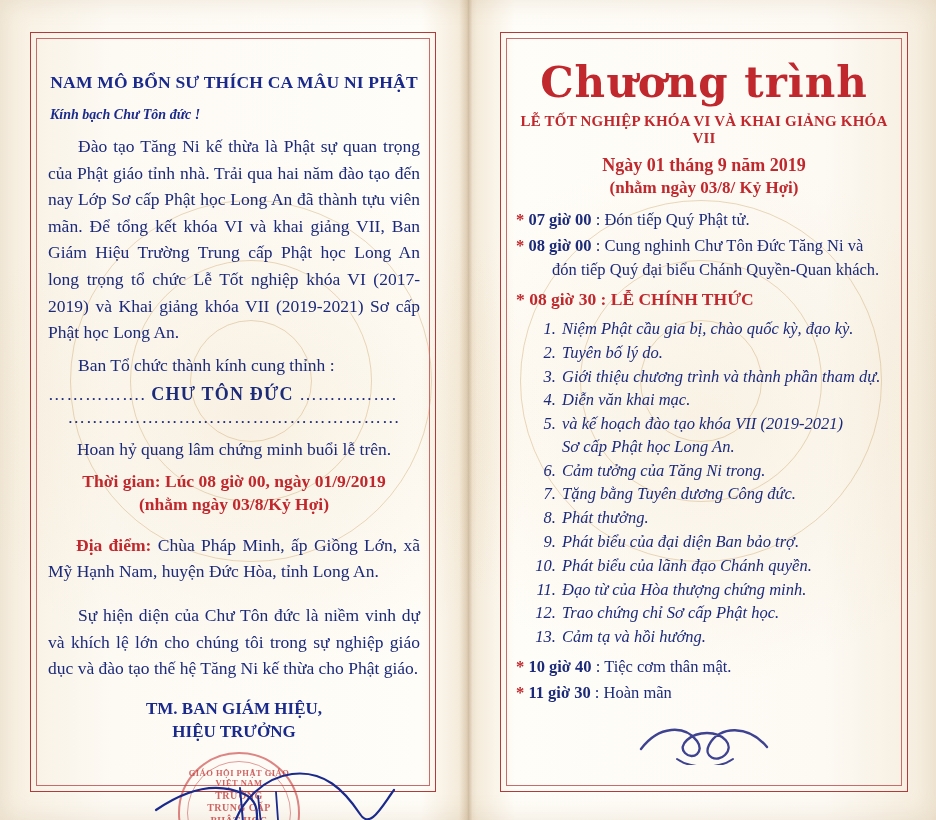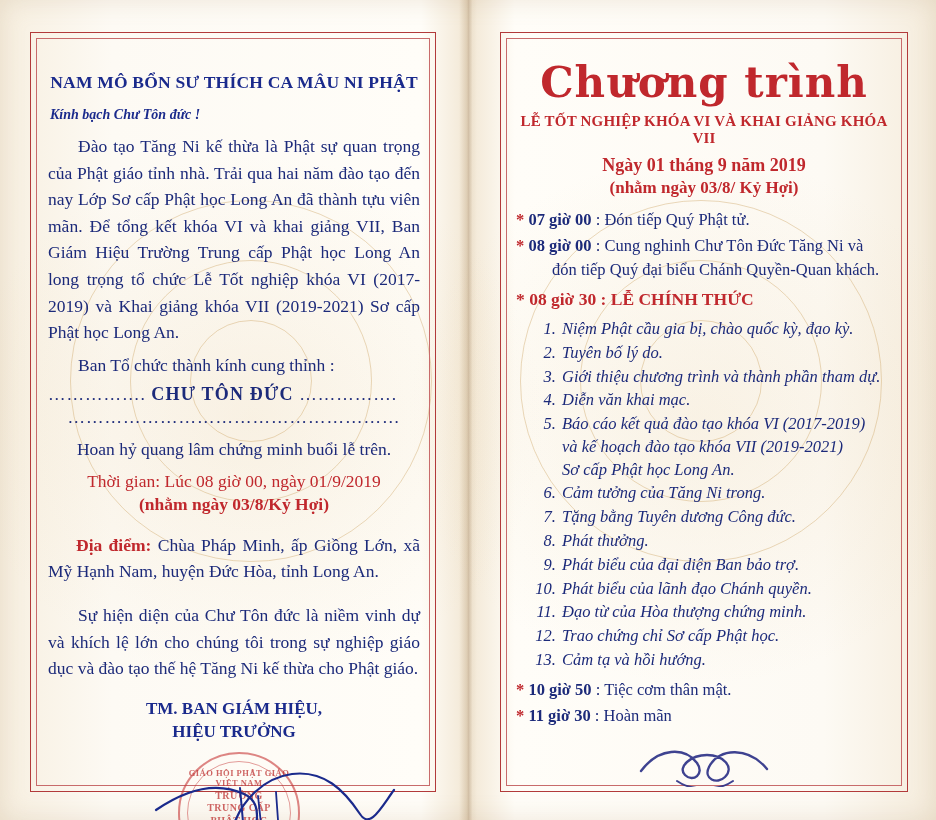--- a/index.html
+++ b/index.html
@@ -112,21 +112,21 @@
   }
   .dots-line2 {
     color: #1c2a7a;
     font-size: 17.5px;
     text-align: center;
     letter-spacing: 1px;
     margin: 0 0 8px 0;
   }
   .l-time {
     color: #c0282d;
-    font-weight: normal;
+    font-weight: bold;
     font-size: 17.5px;
     text-align: center;
     margin: 8px 0 2px 0;
   }
   .l-time2 {
     color: #c0282d;
     font-weight: bold;
     font-size: 17.5px;
     text-align: center;
     margin: 0 0 8px 0;
@@ -367,37 +367,36 @@
       <span>:</span>
       <span>LỄ CHÍNH THỨC</span>
     </div>
 
     <ol class="prog">
       <li><span>Niệm Phật cầu gia bị, chào quốc kỳ, đạo kỳ.</span></li>
       <li><span>Tuyên bố lý do.</span></li>
       <li><span>Giới thiệu chương trình và thành phần tham dự.</span></li>
       <li><span>Diễn văn khai mạc.</span></li>
       <li>
-        <span>Báo cáo kết quả đào tạo khóa VI (2017-2019)</span>
         <span class="sub">và kế hoạch đào tạo khóa VII (2019-2021)</span>
         <span class="sub">Sơ cấp Phật học Long An.</span>
       </li>
       <li><span>Cảm tưởng của Tăng Ni trong.</span></li>
       <li><span>Tặng bằng Tuyên dương Công đức.</span></li>
       <li><span>Phát thưởng.</span></li>
       <li><span>Phát biểu của đại diện Ban bảo trợ.</span></li>
       <li><span>Phát biểu của lãnh đạo Chánh quyền.</span></li>
       <li><span>Đạo từ của Hòa thượng chứng minh.</span></li>
       <li><span>Trao chứng chỉ Sơ cấp Phật học.</span></li>
       <li><span>Cảm tạ và hồi hướng.</span></li>
     </ol>
 
     <div class="sched-item">
       <span class="star">*</span>
-      <span class="hour">10 giờ 50</span>
+      <span class="hour">10 giờ 40</span>
       <span>:</span>
       <span>Tiệc cơm thân mật.</span>
     </div>
     <div class="sched-item">
       <span class="star">*</span>
       <span class="hour">11 giờ 30</span>
       <span>:</span>
       <span>Hoàn mãn</span>
     </div>
 

